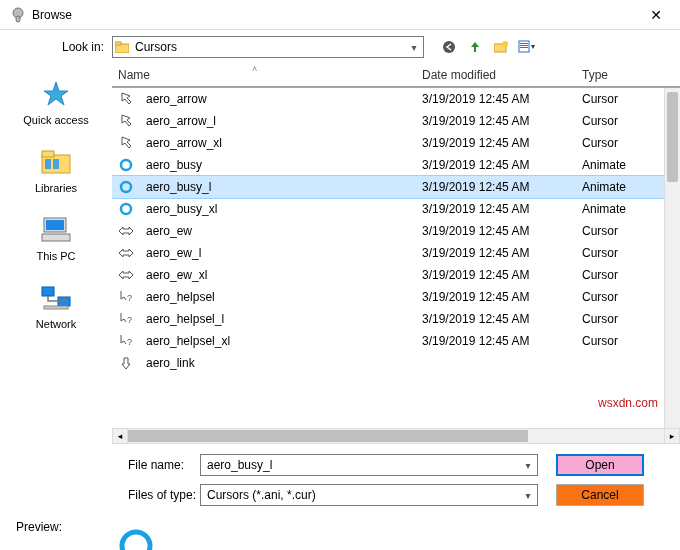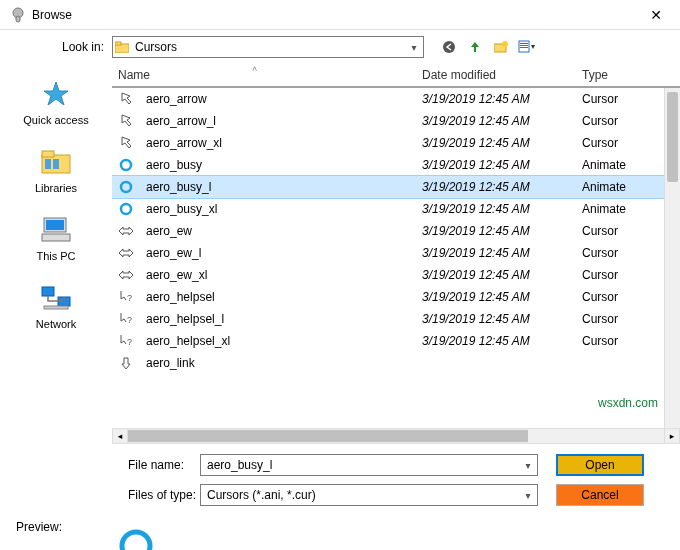--- a/index.html
+++ b/index.html
@@ -24,39 +24,39 @@
   .filelist { flex:1; display:flex; flex-direction:column; border-left:none; position:relative;}
   .list-header { display:flex; height:24px; border-bottom:2px solid #a3a3a3; align-items:center; font-size:12px; color:#333;}
   .col-name { flex:0 0 310px; padding-left:6px; position:relative;}
   .col-date { flex:0 0 160px; }
   .col-type { flex:0 0 60px; }
   .sort-ind { position:absolute; left:140px; top:-4px; font-size:9px; color:#888;}
   .list-body { flex:1; overflow:hidden; position:relative;}
   .row { display:flex; height:22px; align-items:center; }
   .row.selected { background:#cde8ff; outline:1px solid #99d1ff; }
   .cell-name { flex:0 0 310px; display:flex; align-items:center; padding-left:6px; gap:12px; }
-  .cell-date { flex:0 0 160px;font-style:italic; }
+  .cell-date { flex:0 0 160px; }
   .cell-type { flex:0 0 60px; overflow:hidden; white-space:nowrap;}
   .file-ico { width:16px; height:16px; display:flex; align-items:center; justify-content:center; color:#666; font-size:11px;}
   .vscroll { position:absolute; right:0; top:0; bottom:0; width:16px; background:#f0f0f0; border-left:1px solid #ddd;}
   .vscroll .thumb { position:absolute; top:4px; left:2px; right:2px; height:90px; background:#c0c0c0; border-radius:2px;}
-  .watermark { position:absolute; right:22px; bottom:18px; font-size:12px; color:#15803d; pointer-events:none;}
+  .watermark { position:absolute; right:22px; bottom:18px; font-size:12px; color:#b91c1c; pointer-events:none;}
   .hscroll-area { height:16px; display:flex; }
   .hscroll-area .arrow { width:16px; height:16px; background:#f0f0f0; border:1px solid #ddd; font-size:9px; display:flex; align-items:center; justify-content:center;}
   .hscroll-area .track { flex:1; background:#f0f0f0; border-top:1px solid #ddd; border-bottom:1px solid #ddd; position:relative;}
   .hscroll-area .hthumb { position:absolute; left:0; top:1px; bottom:1px; width:400px; background:#c0c0c0;}
   .bottom { padding:6px 8px 0 0;}
   .form-row { display:flex; align-items:center; height:30px; }
   .form-label { width:200px; text-align:left; padding-left:128px; }
   .form-field { flex:0 0 338px; display:flex; align-items:center; border:1px solid #7a7a7a; height:22px; background:#fff; }
   .form-field .txt { flex:1; padding:0 6px; }
   .form-field .arr { width:18px; text-align:center; color:#555; font-size:10px;}
   .btn-col { flex:0 0 88px; margin-left:18px;}
   .btn { width:88px; height:22px; border:1px solid #adadad; background:#f97316; display:flex; align-items:center; justify-content:center; cursor:default;}
-  .btn.primary { border:2px solid #0078d7; background:#eab308;}
+  .btn.primary { border:2px solid #0078d7; background:#f9a8d4;}
   .preview-row { display:flex; align-items:flex-start; padding:6px 0 0 16px; height:70px;}
   .preview-label { width:90px; padding-top:4px;}
   .preview-box { width:60px; height:60px; display:flex; align-items:center; justify-content:center; border:none;}
   svg { display:block; }
 </style>
 </head>
 <body>
 
 <div class="titlebar">
   <span class="title-icon">

